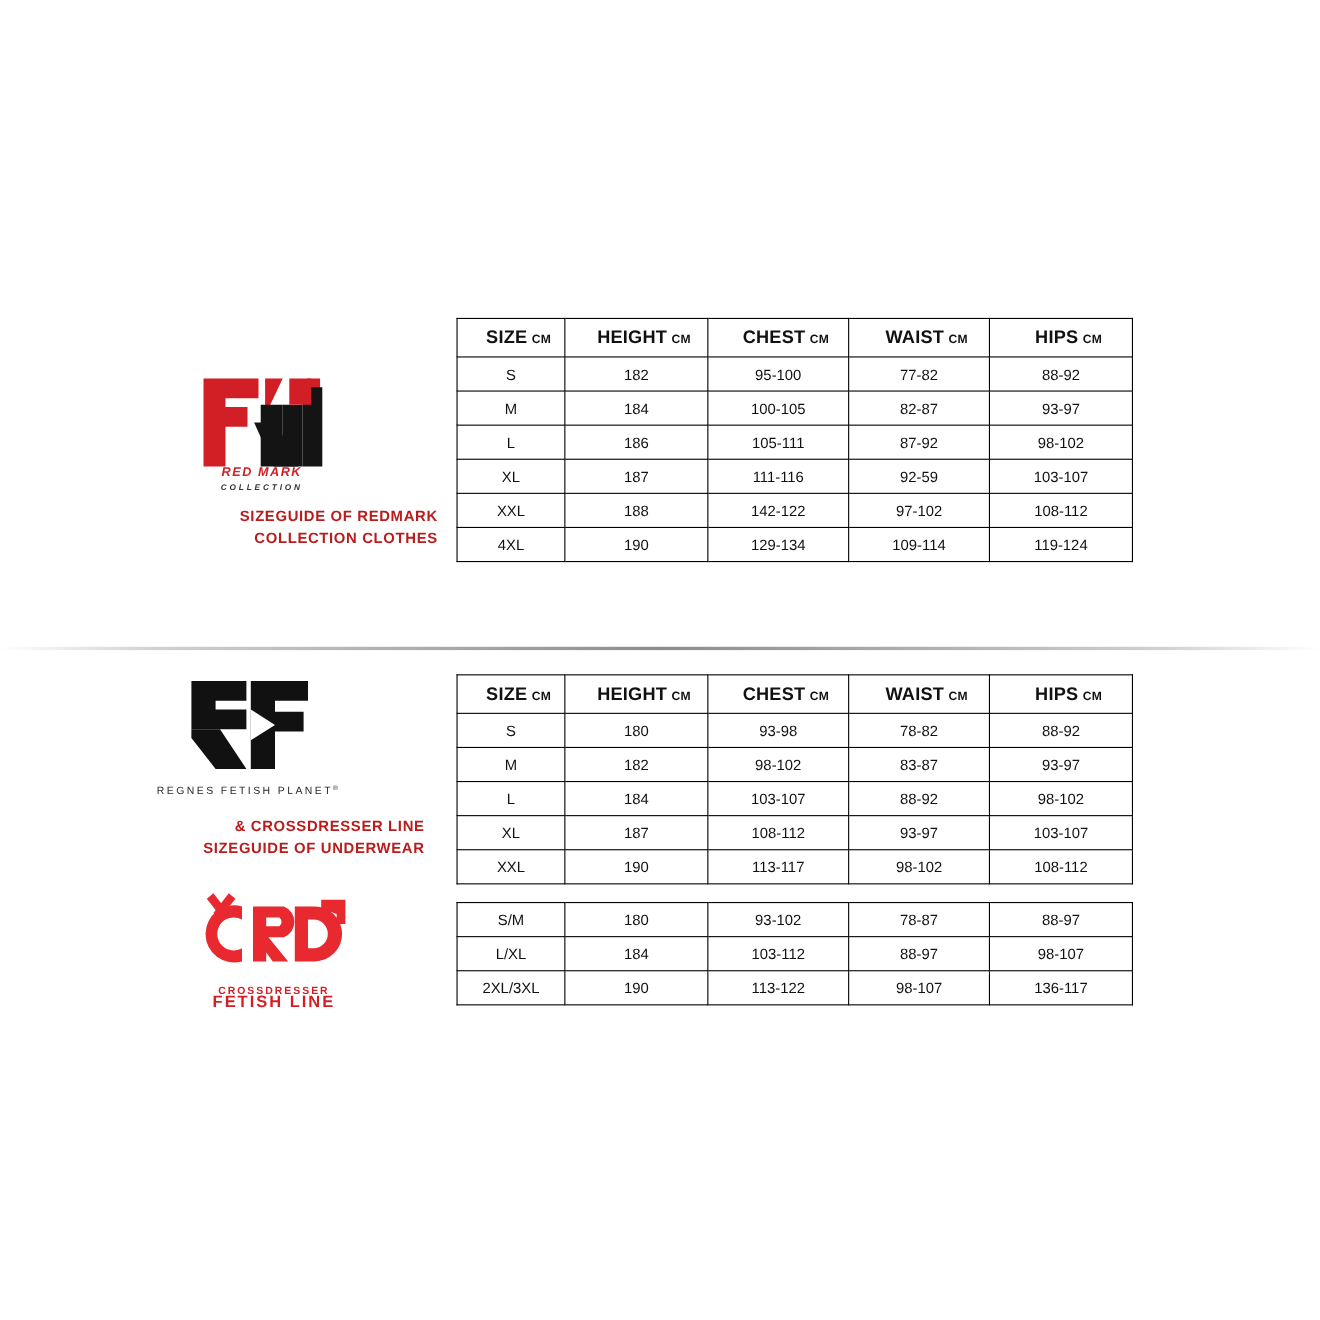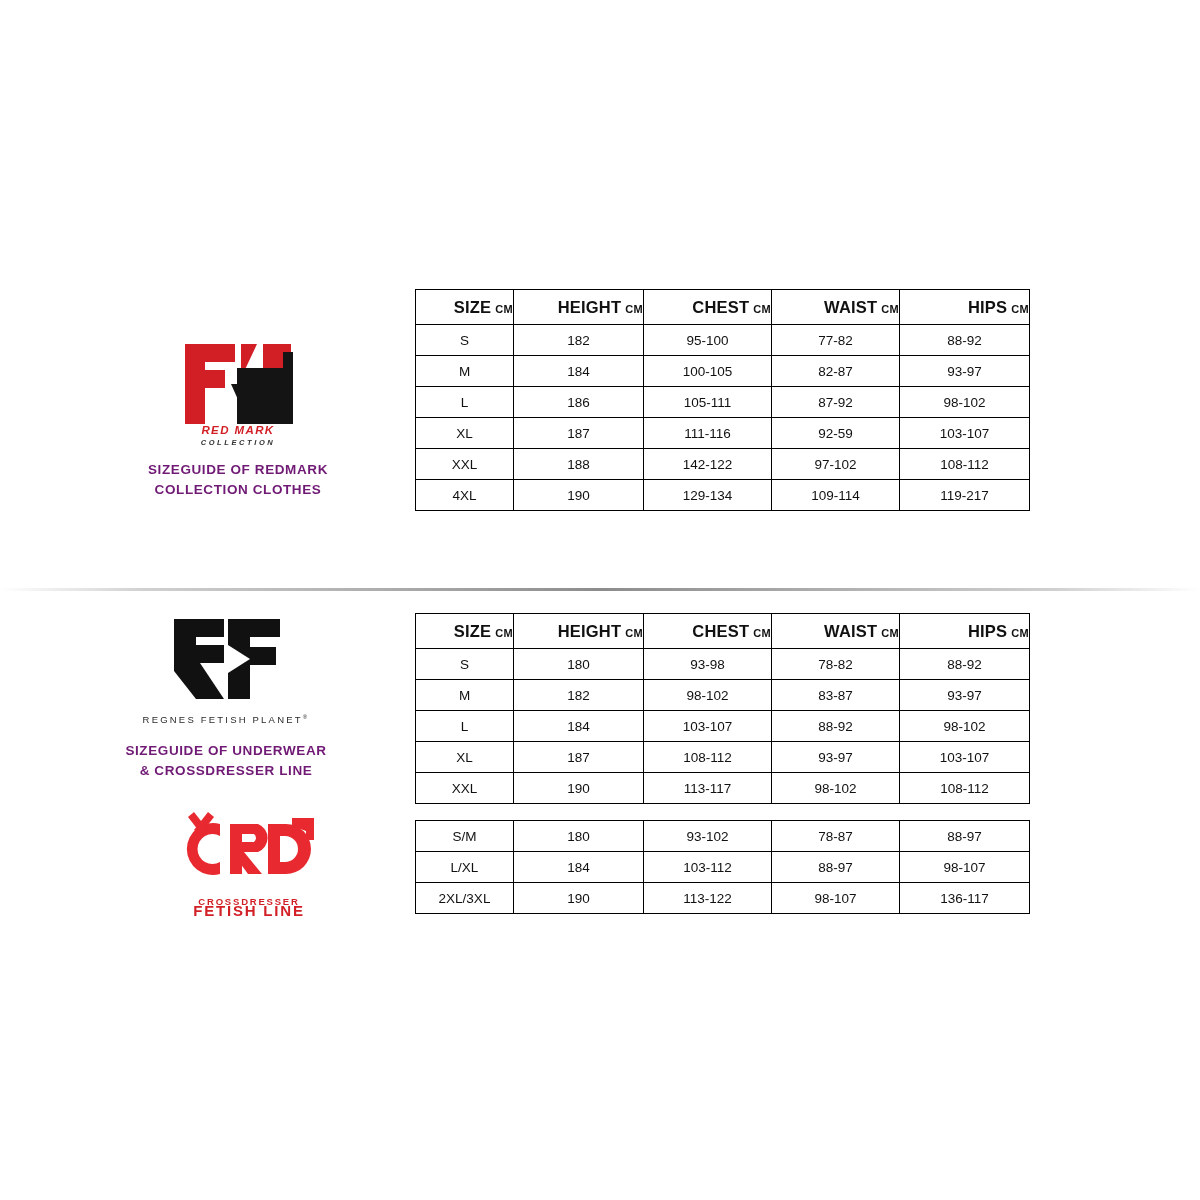--- a/index.html
+++ b/index.html
@@ -44,21 +44,21 @@
     border: 1.4px solid #000;
     text-align: center;
     vertical-align: middle;
     font-weight: normal;
     font-size: 13.5px;
     color: #111;
     padding: 0;
     height: 30px;
   }
   table.sizetable thead th {
-    text-align: right;
+    text-align: center;
     padding-left: 14px;
     font-weight: bold;
     font-size: 16.5px;
     letter-spacing: 0.2px;
     height: 34px;
   }
   table.sizetable thead th .unit {
     font-size: 11px;
     font-weight: bold;
     letter-spacing: 0.3px;
@@ -85,23 +85,24 @@
   }
   #brand-redmark { left: 78px; top: 338px; }
   #brand-rfp     { left: 66px; top: 615px; }
   #brand-crd     { left: 89px; top: 808px; }
 
   .caption {
     font-size: 13.5px;
     font-weight: bold;
     letter-spacing: 0.6px;
     line-height: 1.45;
-    color: #701a75;
+    color: #b91c1c;
     margin-top: 14px;
     text-transform: uppercase;
+    text-align: right;
   }
 
   
   .rm-logo { position: relative; width: 320px; height: 108px; font-style: italic; }
   .rm-mark { position: absolute; left: 50%; top: 0; transform: translateX(-50%); }
   .rm-text {
     position: absolute; left: 0; right: 0; bottom: 10px;
     font-size: 11.5px; font-weight: bold; letter-spacing: 1.4px;
     color: #d21f26;
   }
@@ -171,22 +172,22 @@
           <path d="M8 48 L34 48 L58 84 L30 84 L8 56 Z" fill="#111"></path>
           <path d="M62 4 L114 4 L114 22 L84 22 L84 32 L110 32 L110 50 L84 50 L84 84 L62 84 Z" fill="#111"></path>
           <path d="M62 30 L84 44 L62 58 Z" fill="#fff"></path>
         </svg>
       </div>
       <div class="rfp-text">
         <span>REGNES FETISH PLANET</span><sup>®</sup>
       </div>
     </div>
     <div class="caption">
+      <div>&amp; CROSSDRESSER LINE</div>
       <div>SIZEGUIDE OF UNDERWEAR</div>
-      <div>&amp; CROSSDRESSER LINE</div>
     </div>
   </div>
 
   <div class="brand-block" id="brand-crd">
     <div class="crd-logo">
       <div class="crd-mark">
         <svg width="150" height="84" viewBox="0 0 150 84" xmlns="http://www.w3.org/2000/svg">
 
           <path d="M46 16 A26 26 0 1 0 46 66 L46 54 A15 15 0 1 1 46 28 Z" fill="#e8292f"></path>
 
@@ -255,21 +256,21 @@
         <td>188</td>
         <td>142-122</td>
         <td>97-102</td>
         <td>108-112</td>
       </tr>
       <tr>
         <td>4XL</td>
         <td>190</td>
         <td>129-134</td>
         <td>109-114</td>
-        <td>119-217</td>
+        <td>119-124</td>
       </tr>
     </tbody>
   </table>
 
   <table class="sizetable" id="table-rfp">
     <colgroup>
       <col class="col-size">
         <col class="col-height">
         <col class="col-chest">
         <col class="col-waist">

